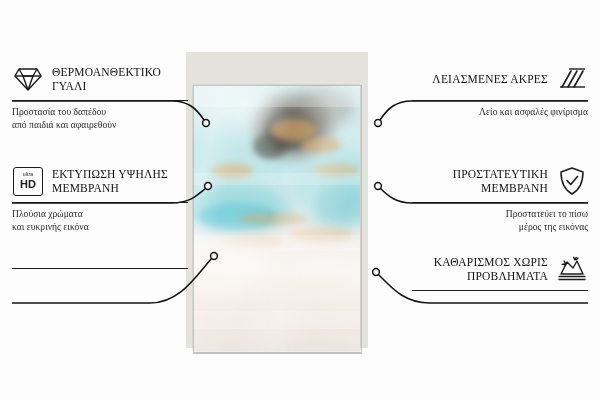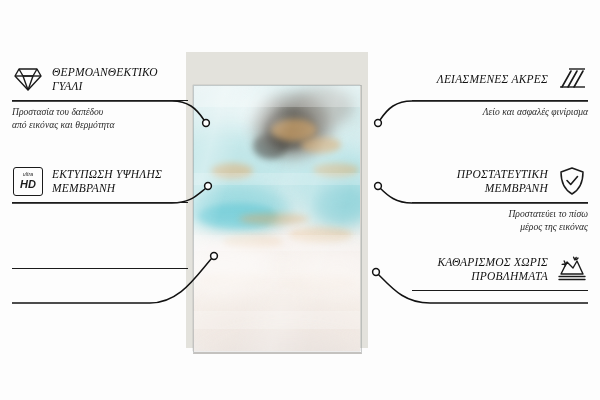--- a/index.html
+++ b/index.html
@@ -13,21 +13,20 @@
     font-family: "Liberation Serif", serif;
     overflow: hidden;
     position: relative;
   }
 
   #infographic {
     position: absolute;
     inset: 0;
     width: 600px;
     height: 281px;
-    font-style: italic;
   }
 
   
   .panel-stage {
     position: absolute;
     left: 186px;
     top: 52px;
     width: 182px;
     height: 296px;
   }
@@ -253,35 +252,37 @@
             <path d="M24,3 L20,10 L15,24"></path>
             <path d="M10,10 L20,10"></path>
           </g>
         </svg>
       </div>
       <div class="feat-title">ΘΕΡΜΟΑΝΘΕΚΤΙΚΟ
 ΓΥΑΛΙ</div>
     </div>
     <div class="feat-rule"></div>
     <div class="feat-desc">Προστασία του δαπέδου
-από εικόνας και θερμότητα</div>
+από παιδιά και αφαιρεθούν</div>
   </div>
 
   <div class="feature left" style="top:164px;">
     <div class="feat-head">
       <div class="feat-icon">
         <div class="hd-badge">
           <span class="hd-ultra">ultra</span>
           <span class="hd-main">HD</span>
         </div>
       </div>
       <div class="feat-title">ΕΚΤΥΠΩΣΗ ΥΨΗΛΗΣ
 ΜΕΜΒΡΑΝΗ</div>
     </div>
     <div class="feat-rule"></div>
+    <div class="feat-desc">Πλούσια χρώματα
+και ευκρινής εικόνα</div>
   </div>
 
   <div class="feature left" style="top:264px;">
     <div class="feat-rule"></div>
   </div>
 
   <div class="feature right" style="top:164px;">
     <div class="feat-head">
       <div class="feat-icon">
         <svg width="28" height="30" viewBox="0 0 28 30">

